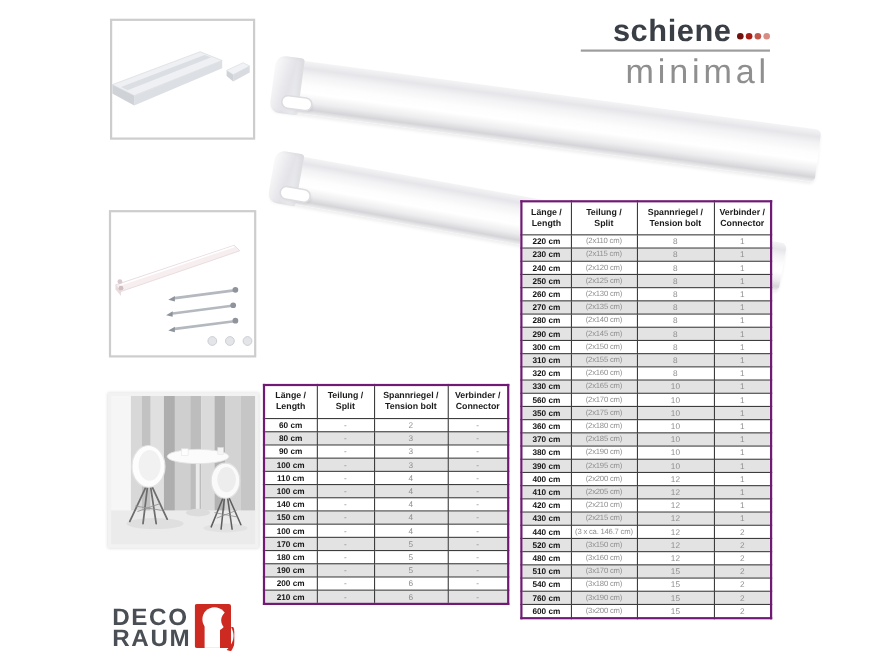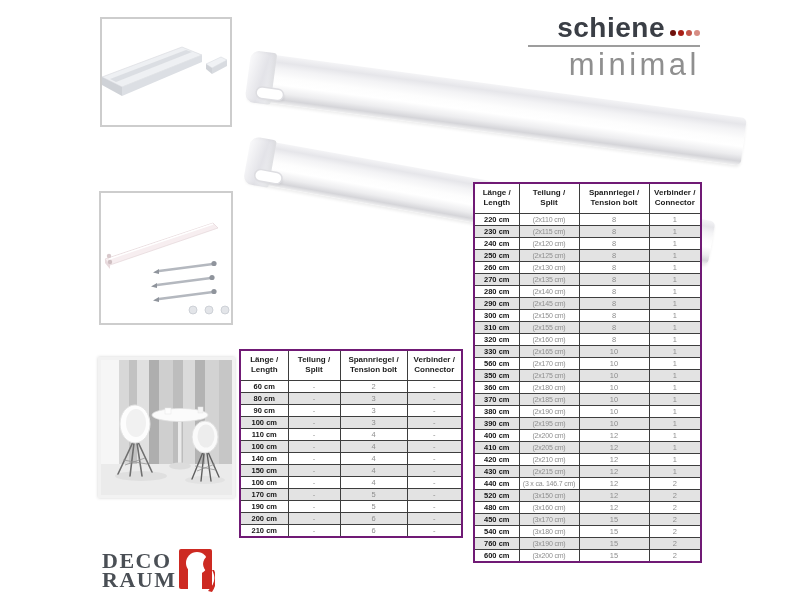--- a/index.html
+++ b/index.html
@@ -48,21 +48,21 @@
   .spec tbody tr:nth-child(even) td { background:#e3e3e3; }
   .spec.left  { left:239px; top:349px; width:222px; }
   .spec.right { left:473px; top:182px; width:227px; }
   .spec.left  th:nth-child(1){width:48px} .spec.left  th:nth-child(2){width:52px}
   .spec.left  th:nth-child(3){width:67px} .spec.left  th:nth-child(4){width:55px}
   .spec.right th:nth-child(1){width:45px} .spec.right th:nth-child(2){width:60px}
   .spec.right th:nth-child(3){width:70px} .spec.right th:nth-child(4){width:52px}
   .spec.right td:nth-child(2){font-size:7px; letter-spacing:-0.2px;}
 
   
-  .logo { position:absolute; left:102px; top:548px; display:flex; align-items:stretch; z-index:4;font-family:Liberation Serif, serif; }
+  .logo { position:absolute; left:102px; top:548px; display:flex; align-items:stretch; z-index:4; }
   .logo-text { display:flex; flex-direction:column; justify-content:center; margin-right:3px; }
   .logo-text span { font-size:22px; font-weight:bold; color:#4a4f55; line-height:19.5px;
                     letter-spacing:1.5px; transform:scaleY(0.98); }
   .logo-mark { width:36px; height:44px; }
 </style>
 </head>
 <body>
 
 <div class="canvas">
 
@@ -242,20 +242,26 @@
           <td>4</td>
           <td>-</td>
         </tr>
         <tr>
           <td>170 cm</td>
           <td>-</td>
           <td>5</td>
           <td>-</td>
         </tr>
         <tr>
+          <td>180 cm</td>
+          <td>-</td>
+          <td>5</td>
+          <td>-</td>
+        </tr>
+        <tr>
           <td>190 cm</td>
           <td>-</td>
           <td>5</td>
           <td>-</td>
         </tr>
         <tr>
           <td>200 cm</td>
           <td>-</td>
           <td>6</td>
           <td>-</td>
@@ -426,21 +432,21 @@
           <td>12</td>
           <td>2</td>
         </tr>
         <tr>
           <td>480 cm</td>
           <td>(3x160 cm)</td>
           <td>12</td>
           <td>2</td>
         </tr>
         <tr>
-          <td>450 cm</td>
+          <td>510 cm</td>
           <td>(3x170 cm)</td>
           <td>15</td>
           <td>2</td>
         </tr>
         <tr>
           <td>540 cm</td>
           <td>(3x180 cm)</td>
           <td>15</td>
           <td>2</td>
         </tr>

